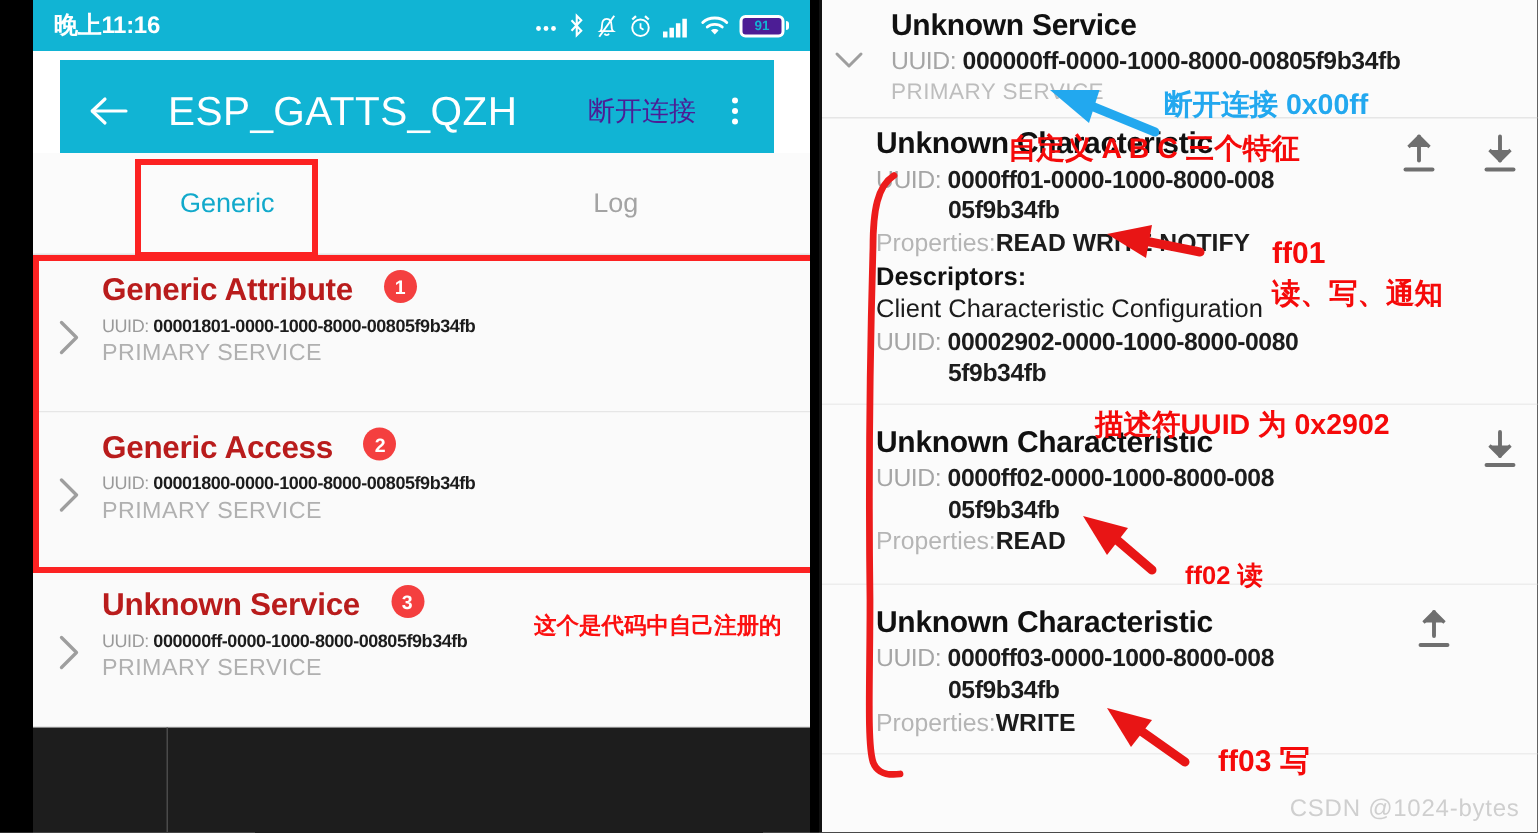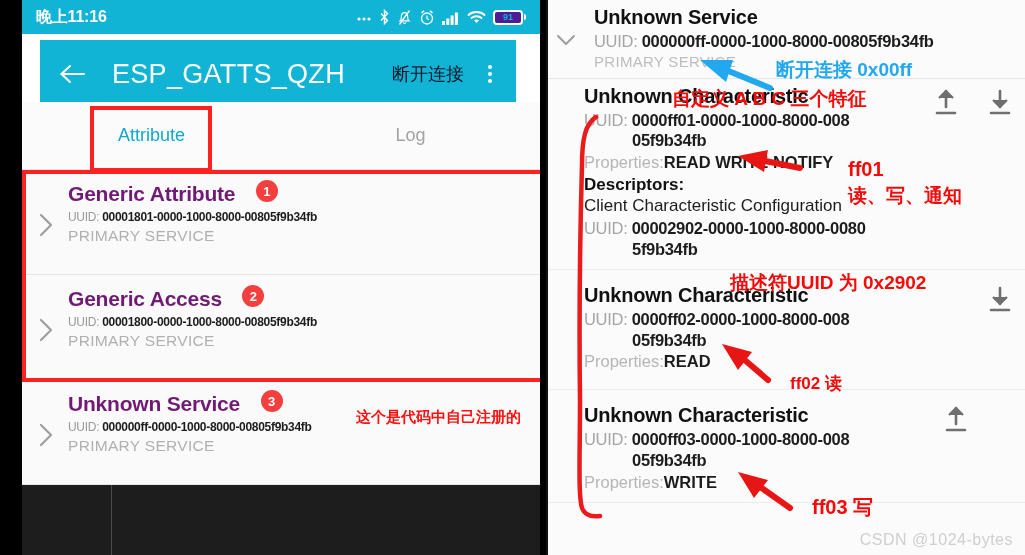--- a/index.html
+++ b/index.html
@@ -74,21 +74,21 @@
   #appbar .title {
     color: #ffffff;
     font-size: 27px;
     font-weight: 500;
     margin-left: 22px;
     letter-spacing: 0.3px;
     white-space: nowrap;
   }
   #appbar .action {
     margin-left: auto;
-    color: #0f172a;
+    color: #4c1d95;
     font-size: 18px;
     font-weight: 500;
     white-space: nowrap;
     cursor:pointer;
   }
   #appbar .kebab {
     margin-left: 16px;
     width: 20px; height: 26px;
     display:flex; flex-direction:column; align-items:center; justify-content:center;
     gap:3px; cursor:pointer;
@@ -127,21 +127,21 @@
     border-bottom: 1px solid #e6e6e6;
     box-sizing: border-box;
     padding: 12px 0 0 0;
   }
   .svc .chev {
     position:absolute; left: 14px; top: 42px;
     width: 22px; height: 26px;
   }
   .svc .body { margin-left: 46px; }
   .svc .name {
-    font-size: 21px; font-weight: bold; color: #701a75;
+    font-size: 21px; font-weight: bold; color: #b91c1c;
     letter-spacing: -0.2px;
     display:inline-block;
     vertical-align: middle;
   }
   .badge {
     display:inline-flex; align-items:center; justify-content:center;
     width: 22px; height: 22px; border-radius: 50%;
     background: #f43f3f; color:#fff;
     font-size: 13px; font-weight:bold;
     margin-left: 16px; vertical-align: middle;
@@ -305,21 +305,21 @@
       <div class="title">ESP_GATTS_QZH</div>
       <div class="action">断开连接</div>
       <div class="kebab">
           <i></i>
           <i></i>
           <i></i>
         </div>
     </div>
 
     <div id="tabs">
-      <div class="tab active">Attribute</div>
+      <div class="tab active">Generic</div>
       <div class="tab inactive">Log</div>
     </div>
 
     <div id="svc-list">
 
       <div class="svc">
         <svg class="chev" viewBox="0 0 22 26">
           <path d="M5 3 L15 13 L5 23" fill="none" stroke="#9e9e9e" stroke-width="2.2" stroke-linecap="round" stroke-linejoin="round"></path>
         </svg>
         <div class="body">

